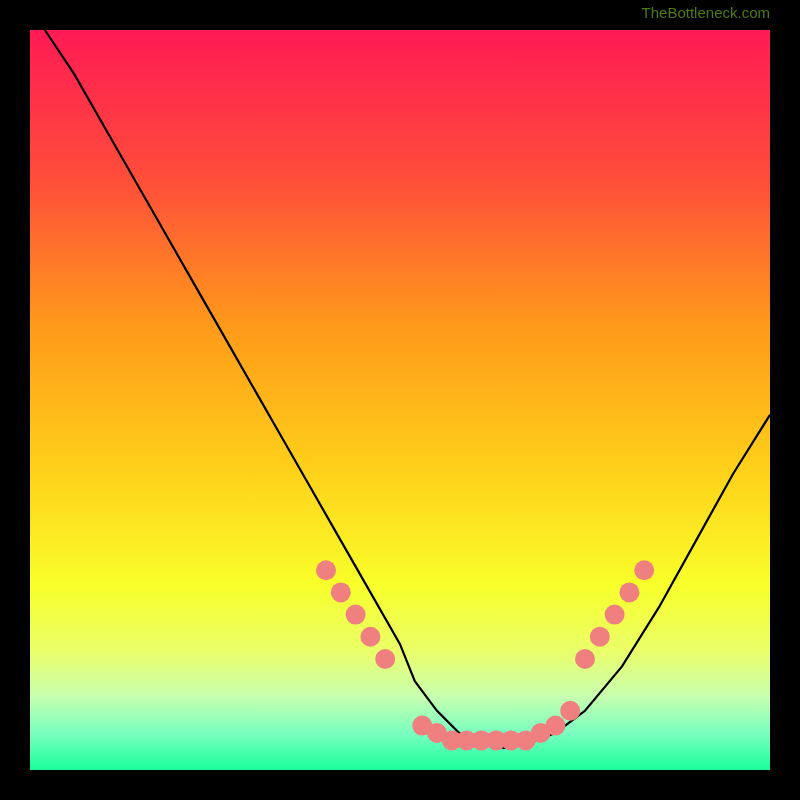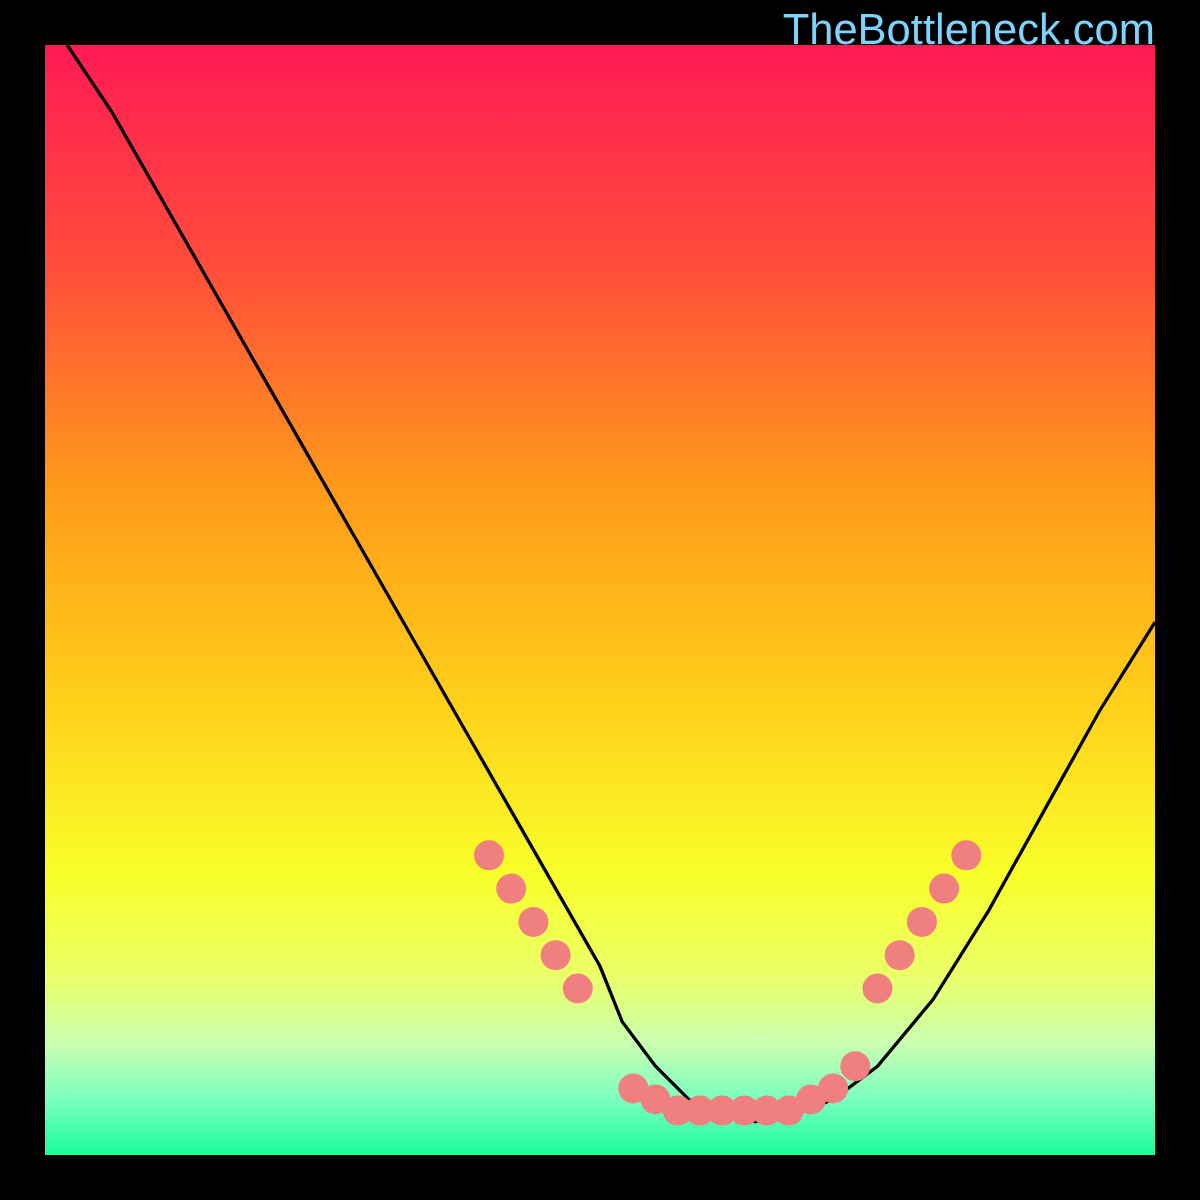--- a/index.html
+++ b/index.html
@@ -15,23 +15,23 @@
     top: 30px;
     left: 30px;
     width: 740px;
     height: 740px;
     overflow: hidden;
   }
   .watermark {
     position: absolute;
     top: 4px;
     right: 30px;
-    color: #7dd3fc;
+    color: #4d7c0f;
     font-family: Arial, sans-serif;
-    font-size: 29px;
+    font-size: 15px;
     font-weight: 500;
   }
   svg { display: block; }
 </style>
 </head>
 <body>
 
 <div class="frame">
   <div class="watermark">TheBottleneck.com</div>
   <div class="plot-area">

